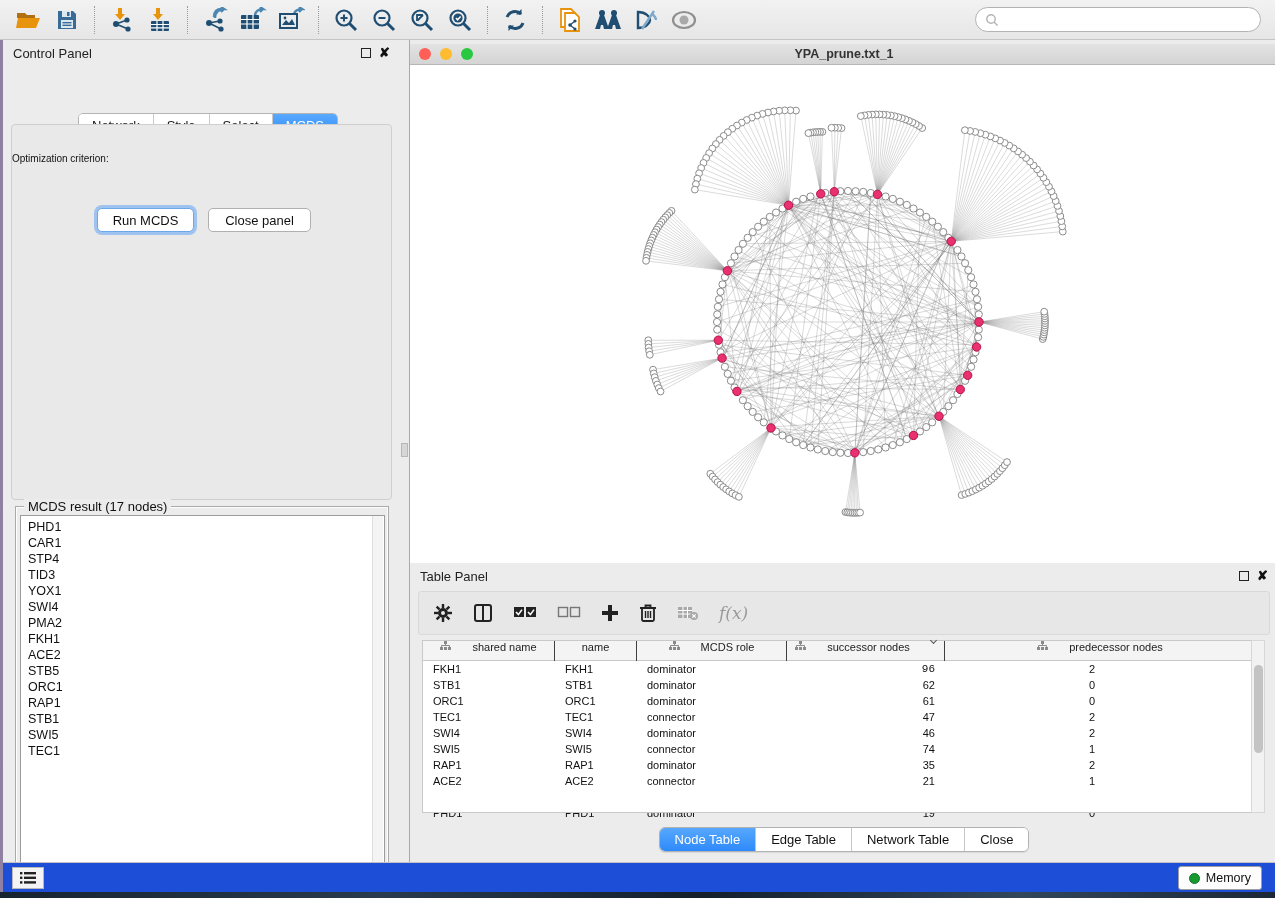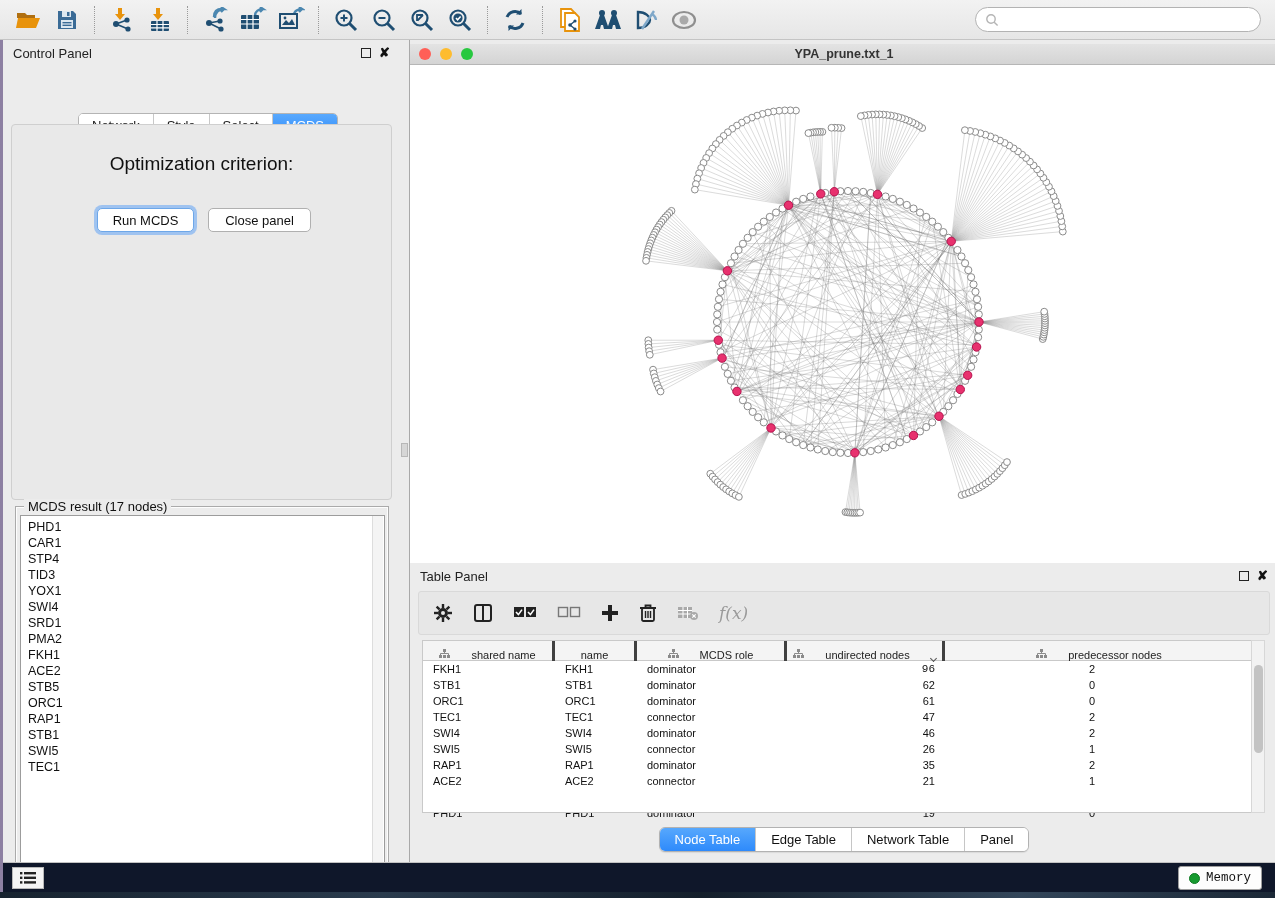--- a/index.html
+++ b/index.html
@@ -30,21 +30,21 @@
   .float-glyph { width:10px; height:10px; border:1.5px solid #222; display:inline-block; }
   .close-glyph { font-size:13px; font-weight:bold; color:#111; line-height:10px; }
 
   #cp-tabs { left:75px; top:73px; display:flex; border:1px solid #b4b4b4; border-radius:5px; overflow:hidden; background:#fff; }
   .cp-tab { font-size:13px; color:#222; padding:4px 13px; background:#fff; border-right:1px solid #c8c8c8; }
   .cp-tab:last-child { border-right:none; }
   .cp-tab.selected { background:linear-gradient(#59a9fd,#2f8bfb); color:#fff; }
 
   #cp-inner { left:8px; top:84px; width:381px; height:376px; background:#e9e9e9;
     border:1px solid #cfcfcf; border-radius:4px; }
-  #opt-label { width:100%; text-align:center; top:28px; font-size:19px; color:#111; }
+  #opt-label { width:100%; top:28px; font-size:10px; color:#111; }
   #opt-select { left:36px; top:48px; width:310px; height:24px; background:#fff; border:1px solid #b5b5b5;
     border-radius:4px; display:flex; align-items:center; font-size:13px; color:#111; padding-left:9px; }
   #opt-stepper { position:absolute; right:1px; top:1px; width:20px; height:20px; border-radius:3px;
     background:linear-gradient(#6cb1fe,#3087fb); display:flex; flex-direction:column; align-items:center; justify-content:center; gap:2px; }
   .chev { width:5px; height:5px; border:solid #fff; border-width:0 1.6px 1.6px 0; }
   .chev.up { transform:rotate(-135deg); margin-top:2px; }
   .chev.down { transform:rotate(45deg); margin-bottom:2px; }
   .cp-button { position:absolute; top:83px; height:24px; background:#fff; border:1px solid #b0b0b0;
     border-radius:5px; font-size:13px; color:#111; display:flex; align-items:center; justify-content:center; }
   #run-btn { left:85px; width:97px; box-shadow:0 0 0 3px rgba(110,170,245,.6); border-color:#6ea7e8; }
@@ -72,38 +72,38 @@
 
   
   #table-panel { left:407px; top:563px; width:868px; height:299px; background:#ececec; }
   #tp-toolbar { left:8px; top:28px; width:852px; height:44px; background:#e7e7e7; border:1px solid #d9d9d9;
     border-radius:3px; display:flex; align-items:center; padding-left:14px; gap:20px; }
   .tp-icon { display:flex; align-items:center; justify-content:center; }
   #fx-label { font-family:"DejaVu Serif",serif; font-style:italic; font-size:17px; color:#9a9a9a; }
 
   #node-table { left:12px; top:77px; width:835px; height:149px; background:#fff; border:1px solid #c9c9c9; border-bottom:none; }
   #tbl-header { display:flex; height:20px; background:#f4f4f4; border-bottom:1px solid #c9c9c9; }
-  .th { display:flex; align-items:flex-end; justify-content:center; gap:21px; font-size:11px; color:#222;
-    border-right:3px solid #404040; height:20px; }
+  .th { display:flex; align-items:flex-start; justify-content:center; gap:21px; font-size:11px; color:#222;
+    border-right:1px solid #404040; height:20px; }
   .th .sort-chev { width:5px; height:5px; border:solid #555; border-width:0 1.3px 1.3px 0; transform:rotate(45deg); margin-top:-3px; }
   .tr { display:flex; height:16px; align-items:center; }
   .td { font-size:11px; color:#111; padding:0 10px; white-space:nowrap; overflow:hidden; }
   .num { text-align:right; }
   #tbl-scroll { left:841px; top:77px; width:14px; height:173px; background:#f2f2f2; border:1px solid #d7d7d7; }
   #tbl-thumb { position:absolute; left:2px; top:24px; width:9px; height:88px; background:#c3c3c3; border-radius:5px; }
   #tbl-bottom-strip { left:12px; top:226px; width:835px; height:24px; background:#fff; border:1px solid #c9c9c9; border-top:none; }
 
   #tp-tabs { left:0; right:0; top:264px; display:flex; justify-content:center; }
   .tp-tabgroup { display:flex; border:1px solid #b2b2b2; border-radius:6px; overflow:hidden; background:#fff; box-shadow:0 1px 1px rgba(0,0,0,.08); }
   .tp-tab { font-size:13px; color:#111; padding:4px 15px; border-right:1px solid #c6c6c6; background:#fff; }
   .tp-tab:last-child { border-right:none; }
   .tp-tab.selected { background:linear-gradient(#57a8fd,#2e8afb); color:#fff; }
 
   
-  #status-bar { left:0; top:862px; width:1272px; height:30px; background:#0f172a; border-top:1px solid #c2c2c2;font-family:Liberation Mono, monospace; }
+  #status-bar { left:0; top:862px; width:1272px; height:30px; background:#1d4ed8; border-top:1px solid #c2c2c2; }
   #list-btn { position:absolute; left:9px; top:4px; width:32px; height:22px; background:#f4f4f4;
     border:1px solid #b9b9b9; display:flex; align-items:center; justify-content:center; }
   #memory-btn { position:absolute; right:13px; top:3px; height:24px; background:#fdfdfd; border:1px solid #9e9e9e;
     border-radius:3px; display:flex; align-items:center; gap:6px; padding:0 10px; font-size:12.5px; color:#111; }
   #memory-dot { width:11px; height:11px; border-radius:50%; background:#169a2f; border:1px solid #0d7a22; }
 </style>
 </head>
 <body>
 
 <div id="wallpaper-bottom" class="abs"></div>
@@ -276,21 +276,20 @@
     </div>
     <div id="mcds-group" class="abs">
       <span id="mcds-legend">MCDS result (17 nodes)</span>
       <div id="mcds-list">
           <div class="mcds-item">PHD1</div>
           <div class="mcds-item">CAR1</div>
           <div class="mcds-item">STP4</div>
           <div class="mcds-item">TID3</div>
           <div class="mcds-item">YOX1</div>
           <div class="mcds-item">SWI4</div>
-          <div class="mcds-item">SRD1</div>
           <div class="mcds-item">PMA2</div>
           <div class="mcds-item">FKH1</div>
           <div class="mcds-item">ACE2</div>
           <div class="mcds-item">STB5</div>
           <div class="mcds-item">ORC1</div>
           <div class="mcds-item">RAP1</div>
           <div class="mcds-item">STB1</div>
           <div class="mcds-item">SWI5</div>
           <div class="mcds-item">TEC1</div>
         </div>
@@ -1098,21 +1097,21 @@
           <div class="th" style="width: 158px;">
             <span><svg width="11" height="10" viewBox="0 0 11 10">
                 <g fill="#8a8a8a">
                   <rect x="4" y="0" width="3" height="3"></rect>
                   <rect x="0" y="6" width="3" height="3"></rect>
                   <rect x="4" y="6" width="3" height="3"></rect>
                   <rect x="8" y="6" width="3" height="3"></rect>
                   <path d="M5.5 3v2M1.5 6V4.5h8V6" stroke="#8a8a8a" fill="none" stroke-width="1"></path>
                 </g>
               </svg></span>
-            <span>undirected nodes</span>
+            <span>successor nodes</span>
             <span class="sort-chev"></span>
           </div>
           <div class="th" style="width: 160px; flex: 1 1 0%;">
             <span><svg width="11" height="10" viewBox="0 0 11 10">
                 <g fill="#8a8a8a">
                   <rect x="4" y="0" width="3" height="3"></rect>
                   <rect x="0" y="6" width="3" height="3"></rect>
                   <rect x="4" y="6" width="3" height="3"></rect>
                   <rect x="8" y="6" width="3" height="3"></rect>
                   <path d="M5.5 3v2M1.5 6V4.5h8V6" stroke="#8a8a8a" fill="none" stroke-width="1"></path>
@@ -1154,21 +1153,21 @@
             <div class="td" style="width: 132px;">SWI4</div>
             <div class="td" style="width: 82px;">SWI4</div>
             <div class="td" style="width: 150px;">dominator</div>
             <div class="td num" style="width: 158px;">46</div>
             <div class="td num" style="width: 160px;">2</div>
           </div>
           <div class="tr">
             <div class="td" style="width: 132px;">SWI5</div>
             <div class="td" style="width: 82px;">SWI5</div>
             <div class="td" style="width: 150px;">connector</div>
-            <div class="td num" style="width: 158px;">26</div>
+            <div class="td num" style="width: 158px;">74</div>
             <div class="td num" style="width: 160px;">1</div>
           </div>
           <div class="tr">
             <div class="td" style="width: 132px;">RAP1</div>
             <div class="td" style="width: 82px;">RAP1</div>
             <div class="td" style="width: 150px;">dominator</div>
             <div class="td num" style="width: 158px;">35</div>
             <div class="td num" style="width: 160px;">2</div>
           </div>
           <div class="tr">
@@ -1196,21 +1195,21 @@
     </div>
     <div id="tbl-bottom-strip" class="abs"></div>
     <div id="tbl-scroll" class="abs">
       <div id="tbl-thumb"></div>
     </div>
     <div id="tp-tabs" class="abs">
       <div class="tp-tabgroup" id="tp-tabgroup">
           <span class="tp-tab selected">Node Table</span>
           <span class="tp-tab">Edge Table</span>
           <span class="tp-tab">Network Table</span>
-          <span class="tp-tab">Panel</span>
+          <span class="tp-tab">Close</span>
         </div>
     </div>
   </div>
 
   <div id="status-bar" class="abs">
     <div id="list-btn">
       <svg width="18" height="14" viewBox="0 0 18 14">
         <rect x="1" y="1" width="2.4" height="2.4" fill="#222"></rect>
           <rect x="5" y="1" width="12" height="2.4" fill="#222"></rect>
         <rect x="1" y="5.6" width="2.4" height="2.4" fill="#222"></rect>

